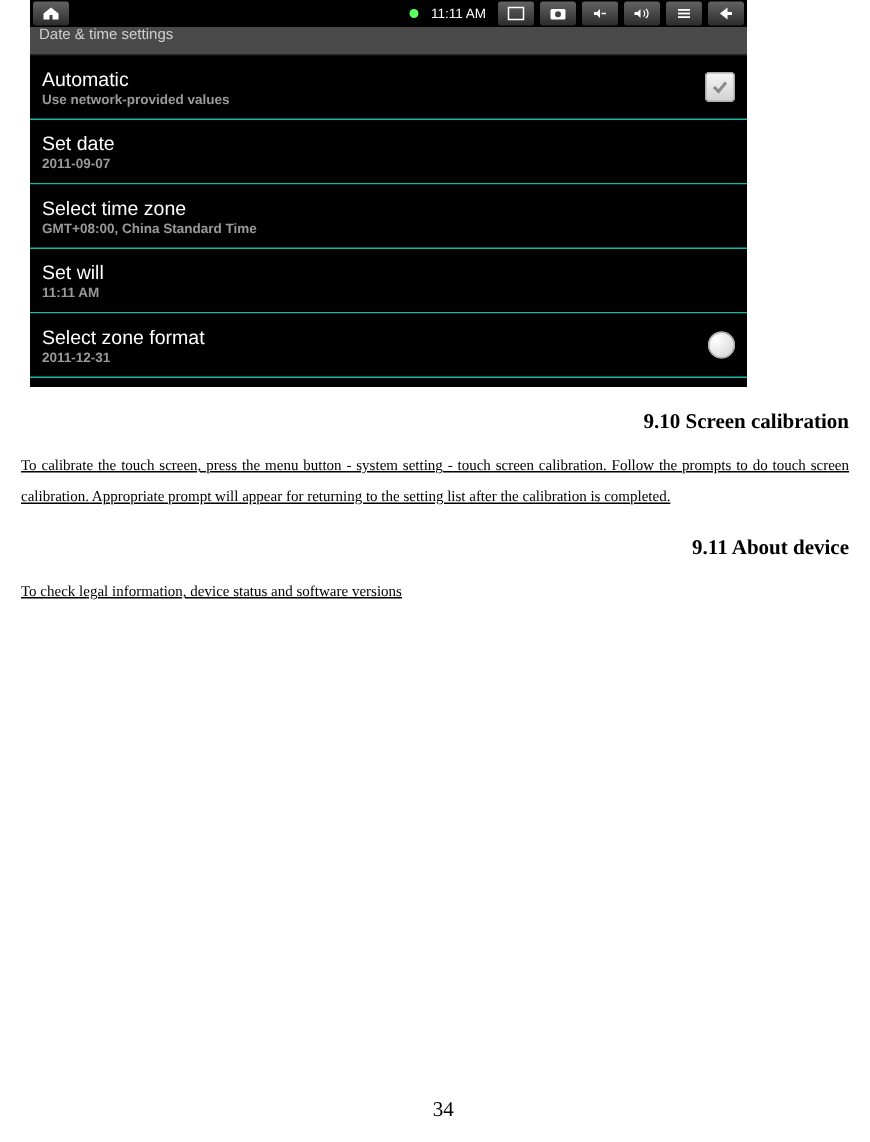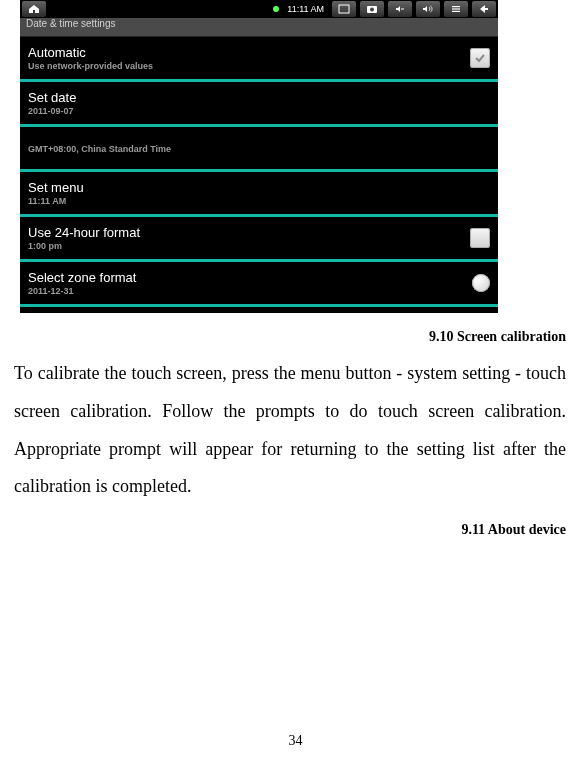--- a/index.html
+++ b/index.html
@@ -57,21 +57,21 @@
     height: 18px;
     background: #4a4a4a;
     color: #d0d0d0;
     font-size: 10px;
     display: flex; align-items: flex-start;
     padding-left: 6px;
     border-bottom: 1px solid #232323;
   }
   .row {
     background: #000;
-    border-bottom: 3px solid #14b8a6;
+    border-bottom: 1px solid #14b8a6;
     padding: 6px 8px;
     display: flex; align-items: center; justify-content: space-between;
     min-height: 30px;
   }
   .row-text { display: flex; flex-direction: column; }
   .row-title { color: #fff; font-size: 13px; }
   .row-sub   { color: #9a9a9a; font-size: 9px; margin-top: 1px; font-weight: bold; }
   .checkbox {
     width: 20px; height: 20px;
     border-radius: 3px;
@@ -86,24 +86,25 @@
     box-shadow: inset 0 0 0 1px #aaa;
   }
   
   .heading {
     font-weight: bold;
     margin: 16px 0 10px 0;
     font-size: 14px;
     text-align: right;
   }
   .para {
-    font-size: 18px;
+    font-size: 10px;
     line-height: 2.1;
     text-align: justify;
     margin: 0 0 6px 0;
+    text-decoration: underline;
   }
   .page-num {
     position: absolute;
     bottom: 12px;
     left: 11px; right: 0;
     text-align: center;
     font-size: 14px;
   }
   svg { display:block; }
 </style>
@@ -181,49 +182,44 @@
 
     <div class="row">
       <div class="row-text">
         <span class="row-title">Set date</span>
         <span class="row-sub">2011-09-07</span>
       </div>
     </div>
 
     <div class="row">
       <div class="row-text">
+        <span class="row-title">Select time zone</span>
         <span class="row-sub">GMT+08:00, China Standard Time</span>
       </div>
     </div>
 
     <div class="row">
       <div class="row-text">
-        <span class="row-title">Set menu</span>
+        <span class="row-title">Set will</span>
         <span class="row-sub">11:11 AM</span>
       </div>
     </div>
 
-    <div class="row">
-      <div class="row-text">
-        <span class="row-title">Use 24-hour format</span>
-        <span class="row-sub">1:00 pm</span>
-      </div>
-      <div class="checkbox"></div>
-    </div>
 
     <div class="row">
       <div class="row-text">
         <span class="row-title">Select zone format</span>
         <span class="row-sub">2011-12-31</span>
       </div>
       <div class="radio"></div>
     </div>
 
   </div>
 
   <div class="heading">9.10 Screen calibration</div>
   <p class="para">To calibrate the touch screen, press the menu button - system setting - touch screen calibration. Follow the prompts to do touch screen calibration. Appropriate prompt will appear for returning to the setting list after the calibration is completed.</p>
 
   <div class="heading">9.11 About device</div>
+  <p class="para">To check legal information, device status and software versions</p>
 
   <div class="page-num">34</div>
 
 </div>
 
 </body></html>

